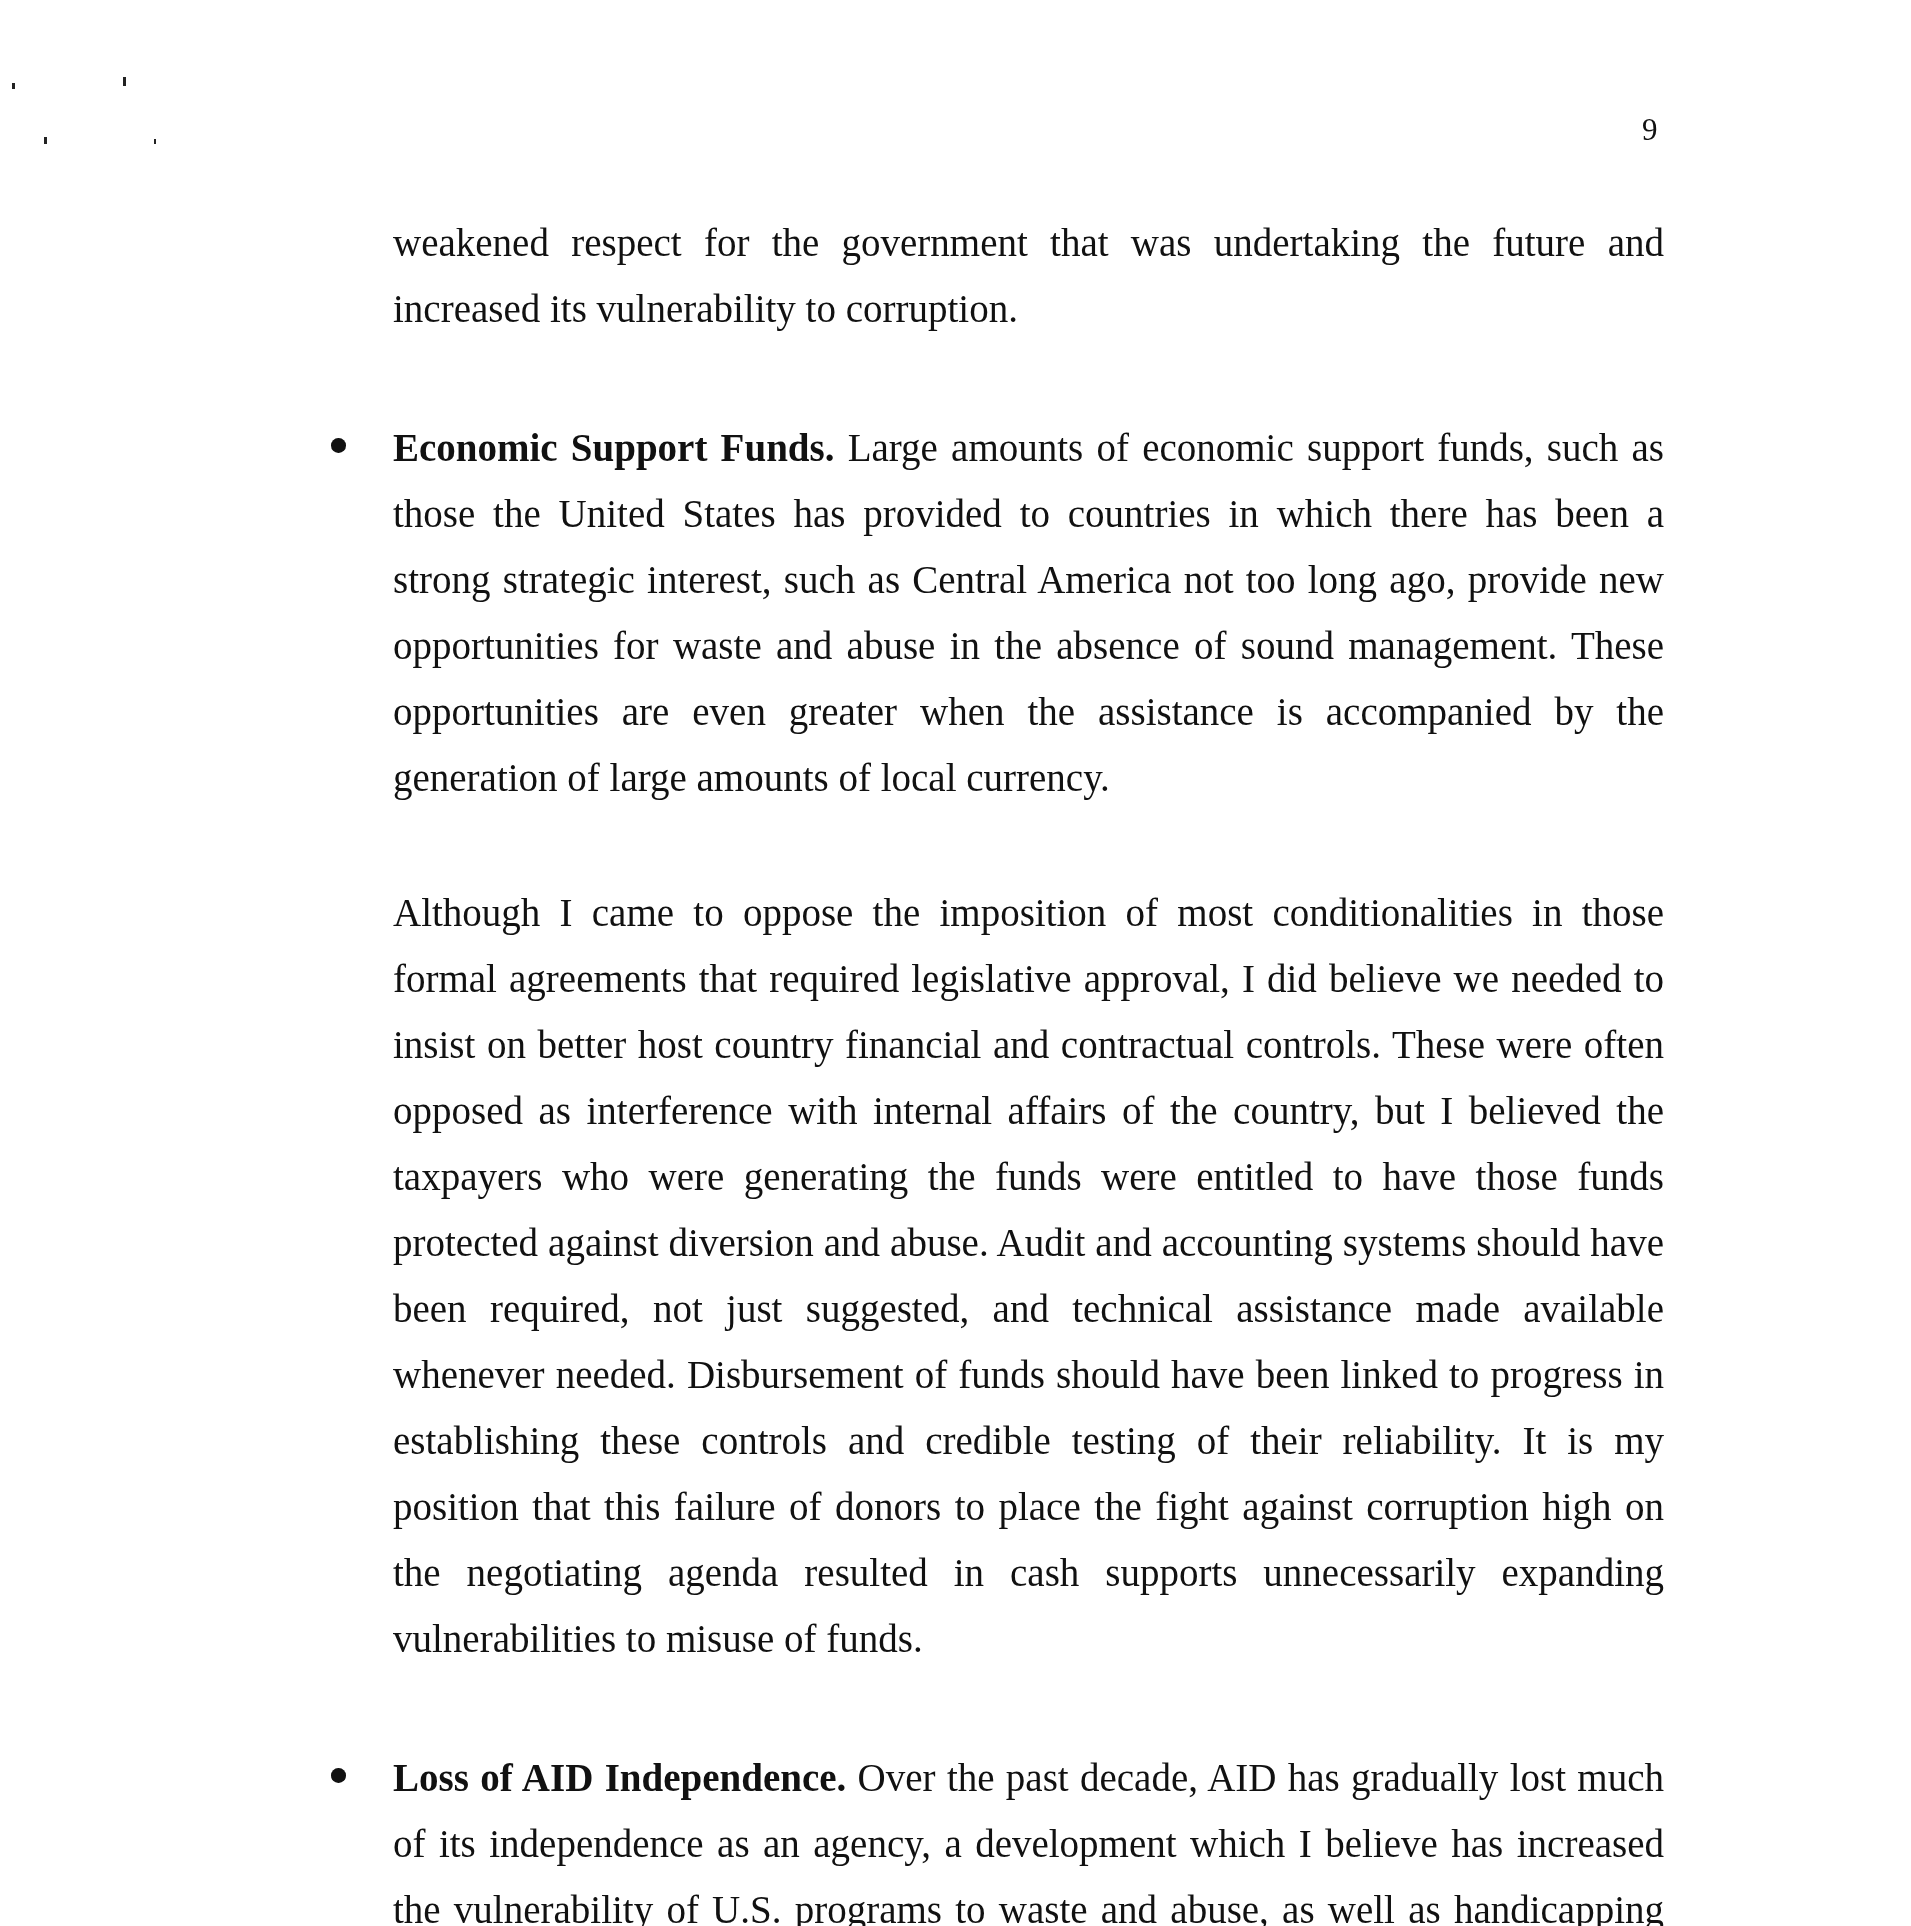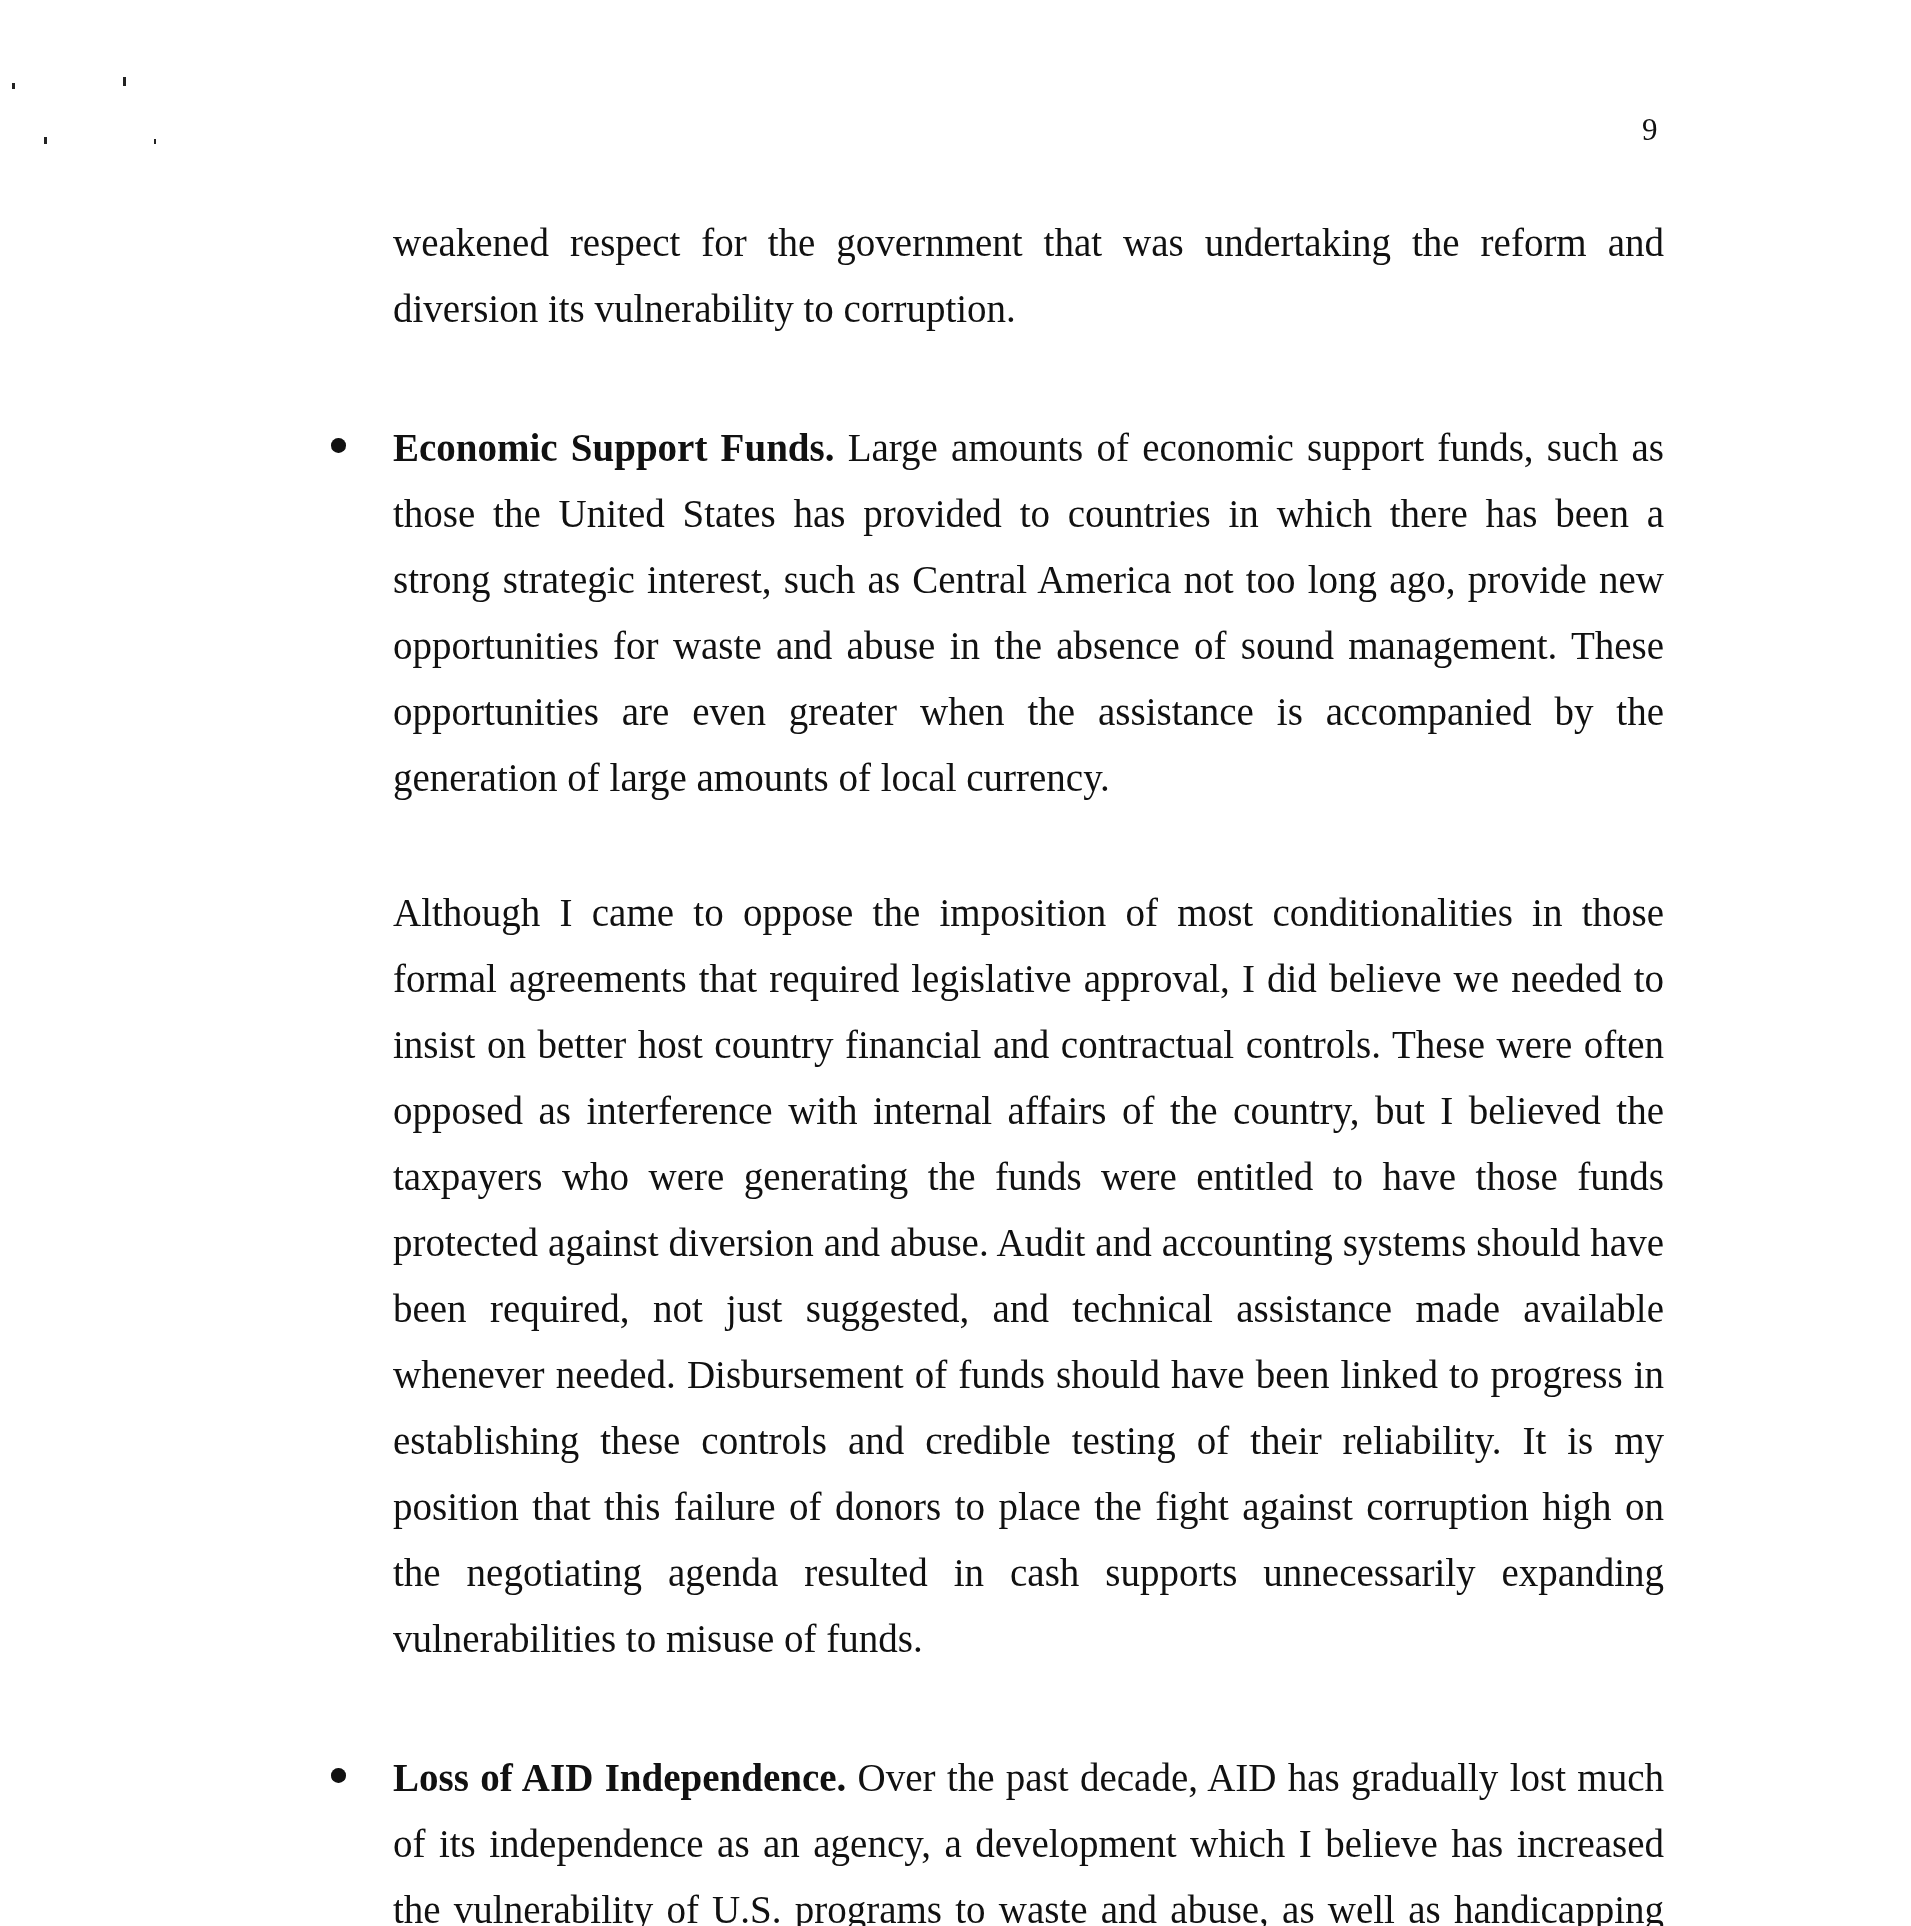--- a/index.html
+++ b/index.html
@@ -19,21 +19,21 @@
 <body>
 
 <div class="scan-mark" style="left:11.6px;top:83px;width:3.1px;height:6.2px;"></div>
 <div class="scan-mark" style="left:123px;top:77px;width:3.1px;height:8.5px;"></div>
 <div class="scan-mark" style="left:44px;top:137px;width:3.1px;height:7px;"></div>
 <div class="scan-mark" style="left:154px;top:139px;width:1.9px;height:4.6px;"></div>
 
 <div class="page-number">9</div>
 
 <div class="content">
-  <p class="para">weakened respect for the government that was undertaking the reform and diversion its vulnerability to corruption.</p>
+  <p class="para">weakened respect for the government that was undertaking the future and increased its vulnerability to corruption.</p>
 
   <div class="gap-large"></div>
 
   <div class="bullet-block">
     <span class="bullet"></span>
     <p class="para"><span class="bold">Economic Support Funds.</span><span> Large amounts of economic support funds, such as those the United States has provided to countries in which there has been a strong strategic interest, such as Central America not too long ago, provide new opportunities for waste and abuse in the absence of sound management.  These opportunities are even greater when the assistance is accompanied by the generation of large amounts of local currency.</span></p>
   </div>
 
   <div class="gap-med"></div>
 

